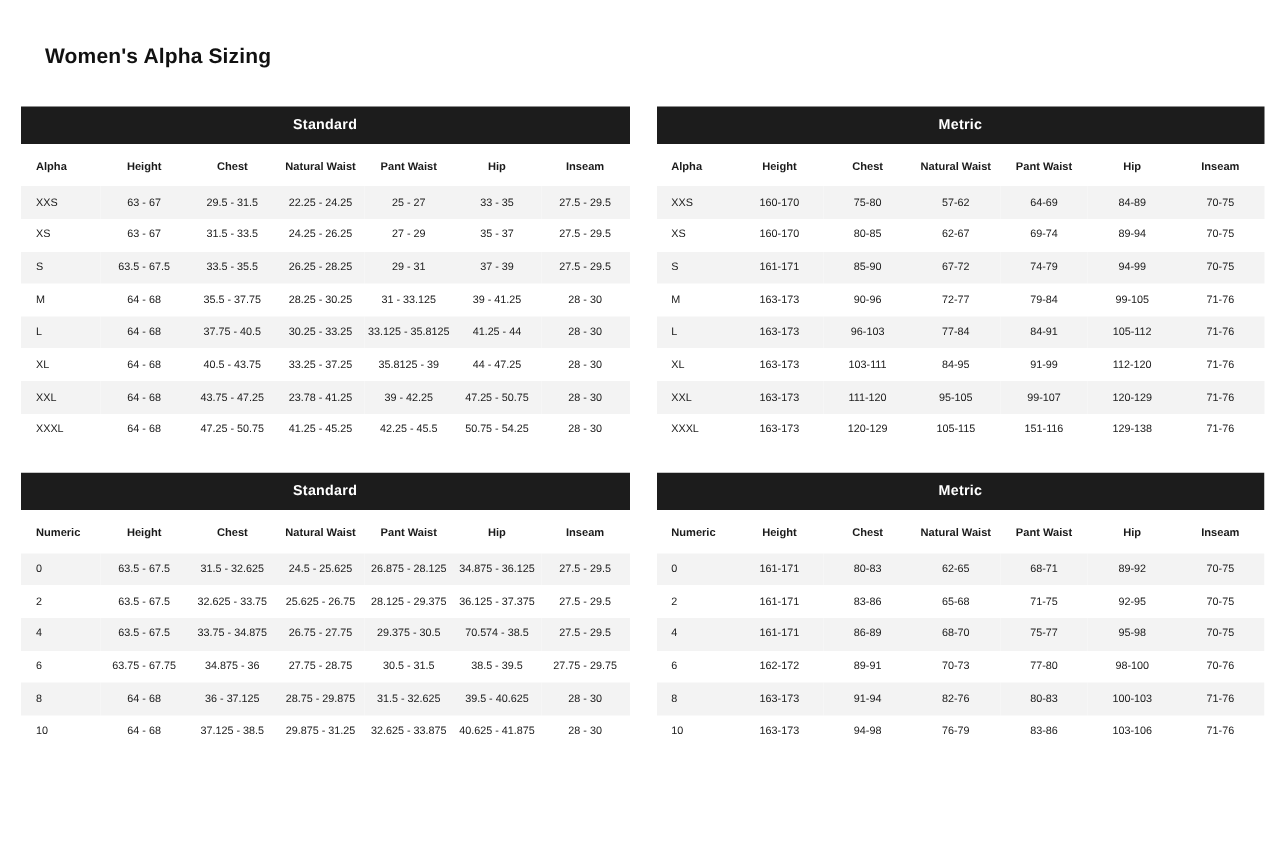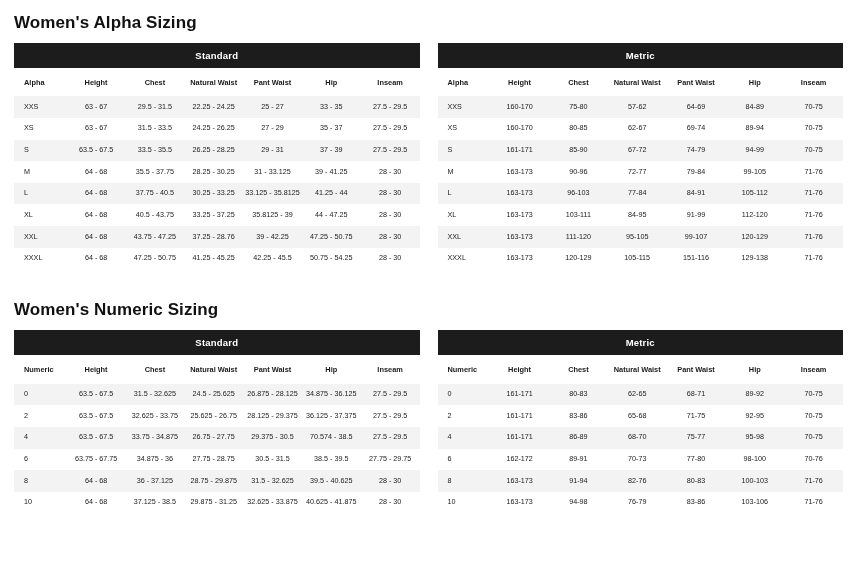--- a/index.html
+++ b/index.html
@@ -14,24 +14,24 @@
     height: 567px;
     position: relative;
     overflow: hidden;
     background: #fff;
     padding: 0;
   }
   .section {
     padding: 0 14px;
   }
   .section-title {
-    font-size: 17px;
+    font-size: 14px;
     font-weight: bold;
     color: #111;
-    margin: 0;
+    margin: 16px;
     padding: 13px 0 10px 0;
     letter-spacing: 0.1px;
   }
   .tables-row {
     display: flex;
     gap: 18px;
     justify-content: space-between;
   }
   .table-wrap {
     flex: 1 1 0;
@@ -169,21 +169,21 @@
               <td>40.5 - 43.75</td>
               <td>33.25 - 37.25</td>
               <td>35.8125 - 39</td>
               <td>44 - 47.25</td>
               <td>28 - 30</td>
             </tr>
             <tr class="alt">
               <td>XXL</td>
               <td>64 - 68</td>
               <td>43.75 - 47.25</td>
-              <td>37.25 - 28.76</td>
+              <td>23.78 - 41.25</td>
               <td>39 - 42.25</td>
               <td>47.25 - 50.75</td>
               <td>28 - 30</td>
             </tr>
             <tr>
               <td>XXXL</td>
               <td>64 - 68</td>
               <td>47.25 - 50.75</td>
               <td>41.25 - 45.25</td>
               <td>42.25 - 45.5</td>
@@ -293,21 +293,20 @@
           </tbody>
         </table>
       </div>
 
     </div>
   </div>
 
   <div class="spacer-lg"></div>
 
   <div class="section">
-    <h2 class="section-title">Women's Numeric Sizing</h2>
     <div class="tables-row clip-bottom">
 
       <div class="table-wrap">
         <div class="table-header">Standard</div>
         <table>
           <colgroup>
             <col class="col-first">
               <col class="col-rest">
               <col class="col-rest">
               <col class="col-rest">

